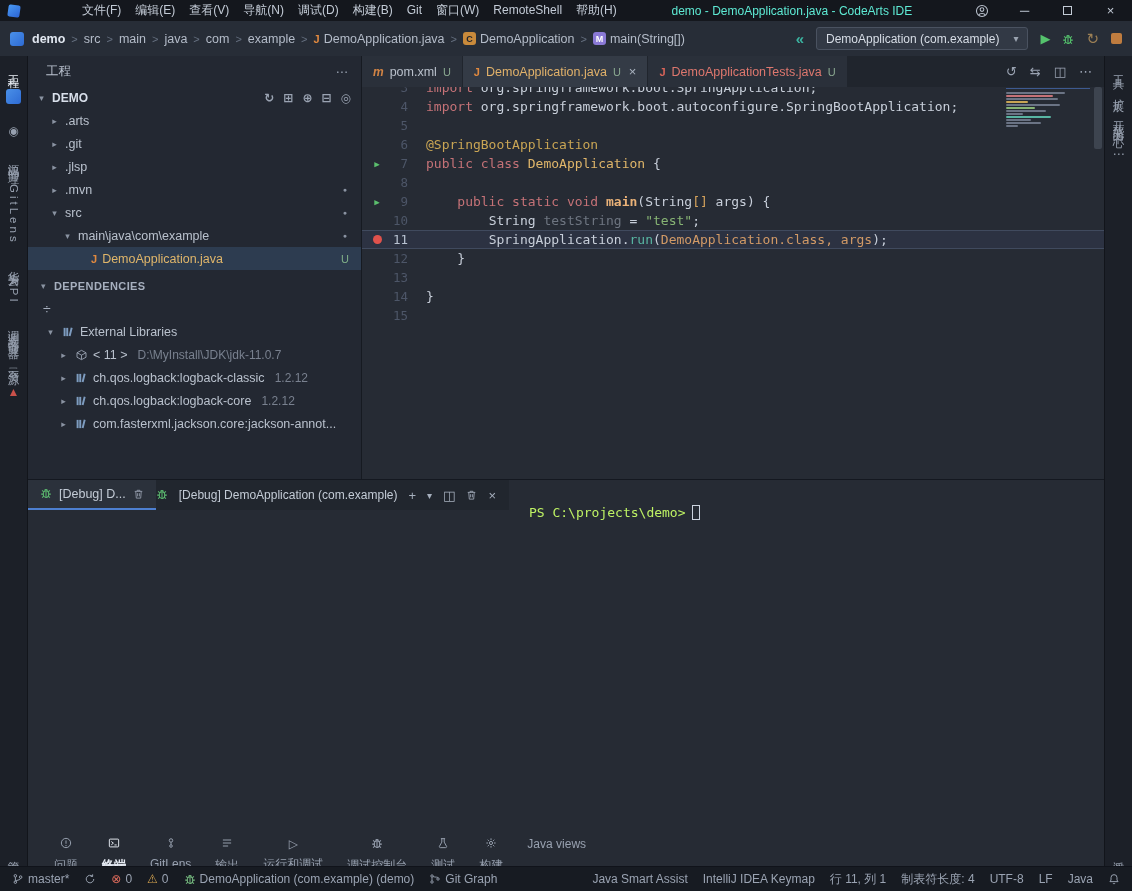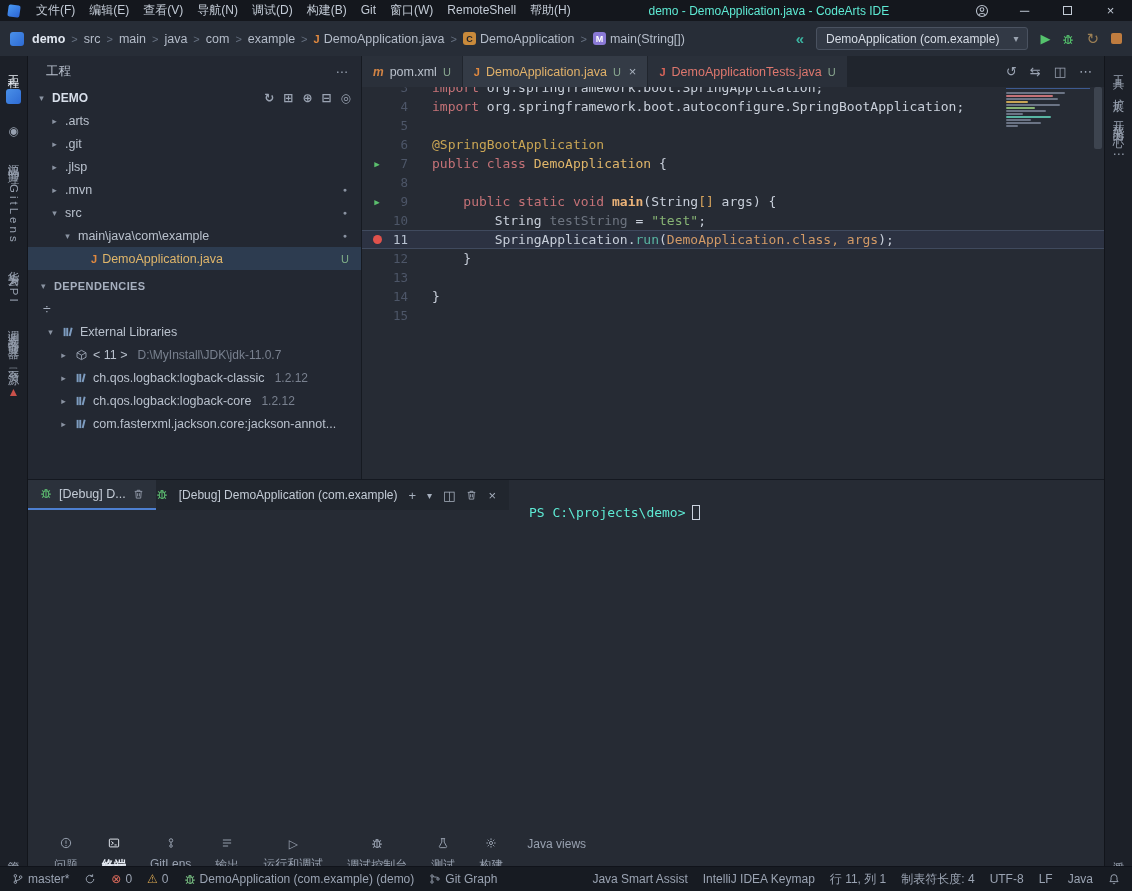--- a/index.html
+++ b/index.html
@@ -3,21 +3,21 @@
 <meta charset="utf-8">
 <style>
   * { margin:0; padding:0; box-sizing:border-box; }
   html,body { width:1132px; height:891px; overflow:hidden; }
   body { background:#1a1e25; font-family:"Liberation Sans","DejaVu Sans",sans-serif; color:#c6cdd8; user-select:none; cursor:default; }
   #app { width:1132px; height:891px; display:flex; flex-direction:column; }
 
   
   .titlebar { height:21px; background:#14171d; display:flex; align-items:center; font-size:12px; color:#c3cbd6; flex:0 0 auto; }
   .logo { width:12px; height:12px; border-radius:2px; margin:0 9px 0 8px; background:linear-gradient(135deg,#4a9bf5,#2b63d4); transform:rotate(8deg); }
-  .menus { display:flex; align-items:flex-start; }
+  .menus { display:flex; align-items:flex-start;margin-left:46px; }
   .menu-item { padding:0 7px; line-height:21px; cursor:pointer; white-space:nowrap; }
   .title-center { flex:1; text-align:center; color:#5eead4; white-space:nowrap; overflow:hidden; }
   .win-controls { display:flex; height:21px; }
   .win-btn { width:43px; display:flex; align-items:center; justify-content:center; cursor:pointer; font-size:13px; color:#c3cbd6; }
   .maxbox { width:9px; height:9px; border:1px solid #c3cbd6; display:inline-block; }
 
   
   .toolbar { height:35px; background:#272d37; display:flex; align-items:center; padding:0 10px; flex:0 0 auto; }
   .proj-icon { width:14px; height:14px; border-radius:3px; background:linear-gradient(135deg,#4a90e8,#2e6bd4); margin-right:8px; flex:0 0 auto; }
   .breadcrumbs { display:flex; align-items:center; font-size:12.5px; color:#b4bcc9; white-space:nowrap; }
@@ -90,38 +90,38 @@
   .code-wrap { flex:1; position:relative; overflow:hidden; font-family:"DejaVu Sans Mono","Liberation Mono",monospace; font-size:13px; }
   #code { position:absolute; left:0; right:0; top:0; }
   .cline { height:19px; display:flex; align-items:center; white-space:pre; }
   .cline.clip { margin-top:-9px; }
   .cline.current { background:#2c3242; border-top:1px solid #404a5e; border-bottom:1px solid #404a5e; }
   .glyph { width:30px; display:inline-flex; justify-content:center; align-items:center; flex:0 0 auto; }
   .glyph.run { color:#5bbf6d; font-size:9px; cursor:pointer; }
   .bpdot { width:9px; height:9px; border-radius:50%; background:#e0524c; display:inline-block; }
   .lineno { width:30px; text-align:right; padding-right:14px; color:#4d5668; flex:0 0 auto; font-size:12.5px; }
   .cline.current .lineno { color:#b9c3d2; }
-  .ltext { margin-left:10px; }
+  .ltext { margin-left:4px; }
   .tok-plain { color:#c8cfda; } .tok-kw { color:#c57277; } .tok-annot { color:#c9a554; }
   .tok-cls { color:#e0b66a; } .tok-mainfn { color:#eab278; font-weight:bold; }
   .tok-brk { color:#d6a35c; } .tok-unused { color:#6e7581; } .tok-str { color:#87b474; }
   .tok-fn { color:#58b5a2; } .tok-arg { color:#d29a66; }
 
   .minimap { position:absolute; right:14px; top:1px; width:84px; border-top:1px solid rgba(80,130,220,.55); padding-top:3px; }
   .mrow { height:2px; margin-bottom:1px; border-radius:1px; }
   .vscroll { position:absolute; right:0; top:0; width:12px; height:100%; }
   .vscroll .thumb { margin:0 2px; height:62px; background:rgba(121,132,152,.28); border-radius:2px; }
 
   
   .panel { height:358px; background:#262b34; border-top:1px solid #141820; display:flex; flex-direction:row; flex:0 0 auto; }
   .panel-header { height:30px; background:#21262e; display:flex; align-items:stretch; flex:0 0 auto; }
   .pterm-tab { display:flex; align-items:center; gap:7px; padding:0 12px; background:#2b313b; border-bottom:2px solid #4d7fd0; font-size:12.5px; color:#c3cbd6; cursor:pointer; }
   .panel-right { margin-left:auto; display:flex; align-items:center; gap:11px; padding-right:13px; font-size:12px; color:#c3cbd6; }
   .ph-icon { color:#a6afbd; font-size:13px; cursor:pointer; display:inline-flex; align-items:center; }
-  .terminal-body { padding:25px 0 0 20px; font-family:"DejaVu Sans Mono","Liberation Mono",monospace; font-size:13px; color:#5eead4; }
+  .terminal-body { padding:25px 0 0 20px; font-family:"DejaVu Sans Mono","Liberation Mono",monospace; font-size:13px; color:#bef264; }
   .cursor { display:inline-block; width:8px; height:15px; border:1px solid #ccd3df; margin-left:6px; vertical-align:text-bottom; }
 
   
   .panel-tabs { height:29px; background:#262b34; display:flex; align-items:stretch; padding-left:26px; gap:24px; font-size:12px; color:#98a1b0; flex:0 0 auto; }
   .ptab { display:flex; align-items:center; gap:5px; cursor:pointer; border-bottom:2px solid transparent;flex-direction:column; }
   .ptab.active { color:#e6ebf3; font-weight:bold; border-bottom-color:#c9cfda; }
   .pt-glyph { font-size:12px; }
 
   
   .statusbar { height:25px; background:#171b22; border-top:1px solid #10131a; display:flex; align-items:center; font-size:12px; color:#9aa3b2; padding:0 12px; flex:0 0 auto; }

